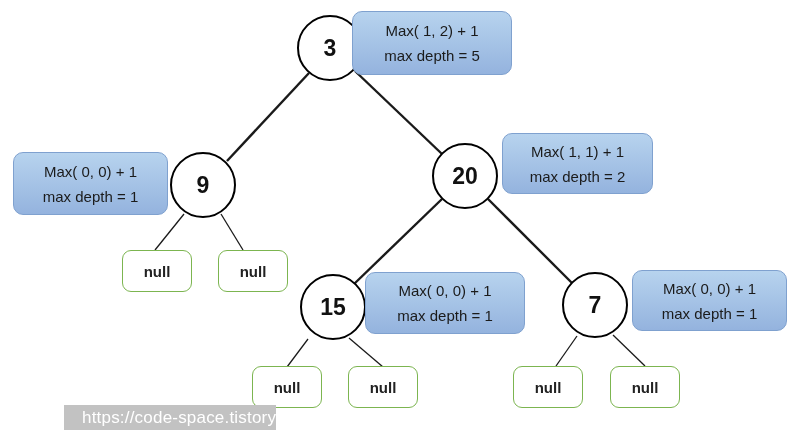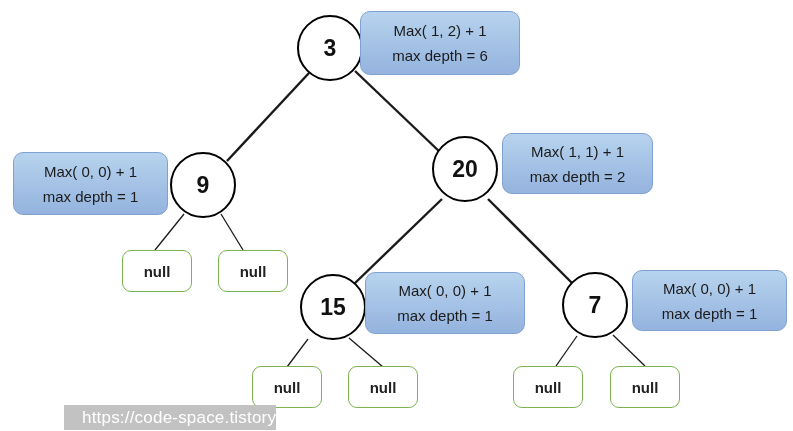--- a/index.html
+++ b/index.html
@@ -93,27 +93,27 @@
     <line x1="184" y1="214" x2="155" y2="250" stroke="#1a1a1a" stroke-width="1.3"></line>
     <line x1="221" y1="214" x2="243" y2="250" stroke="#1a1a1a" stroke-width="1.3"></line>
     <line x1="308" y1="339" x2="287" y2="367" stroke="#1a1a1a" stroke-width="1.3"></line>
     <line x1="349" y1="338" x2="383" y2="367" stroke="#1a1a1a" stroke-width="1.3"></line>
     <line x1="577" y1="336" x2="556" y2="366" stroke="#1a1a1a" stroke-width="1.3"></line>
     <line x1="613" y1="335" x2="645" y2="366" stroke="#1a1a1a" stroke-width="1.3"></line>
   </svg>
 
   <div class="node" style="left:297px; top:15px;">3</div>
   <div class="node" style="left:170px; top:152px;">9</div>
-  <div class="node" style="left:432px; top:136px;">20</div>
+  <div class="node" style="left:432px; top:143px;">20</div>
   <div class="node" style="left:300px; top:274px;">15</div>
   <div class="node" style="left:562px; top:272px;">7</div>
 
-  <div class="callout" style="left:360px; top:11px; width:160px; height:64px;">
+  <div class="callout" style="left:352px; top:11px; width:160px; height:64px;">
     <div>Max( 1, 2) + 1</div>
-    <div>max depth = 6</div>
+    <div>max depth = 5</div>
   </div>
   <div class="callout" style="left:13px; top:152px; width:155px; height:63px;">
     <div>Max( 0, 0) + 1</div>
     <div>max depth = 1</div>
   </div>
   <div class="callout" style="left:502px; top:133px; width:151px; height:61px;">
     <div>Max( 1, 1) + 1</div>
     <div>max depth = 2</div>
   </div>
   <div class="callout" style="left:365px; top:272px; width:160px; height:62px;">

